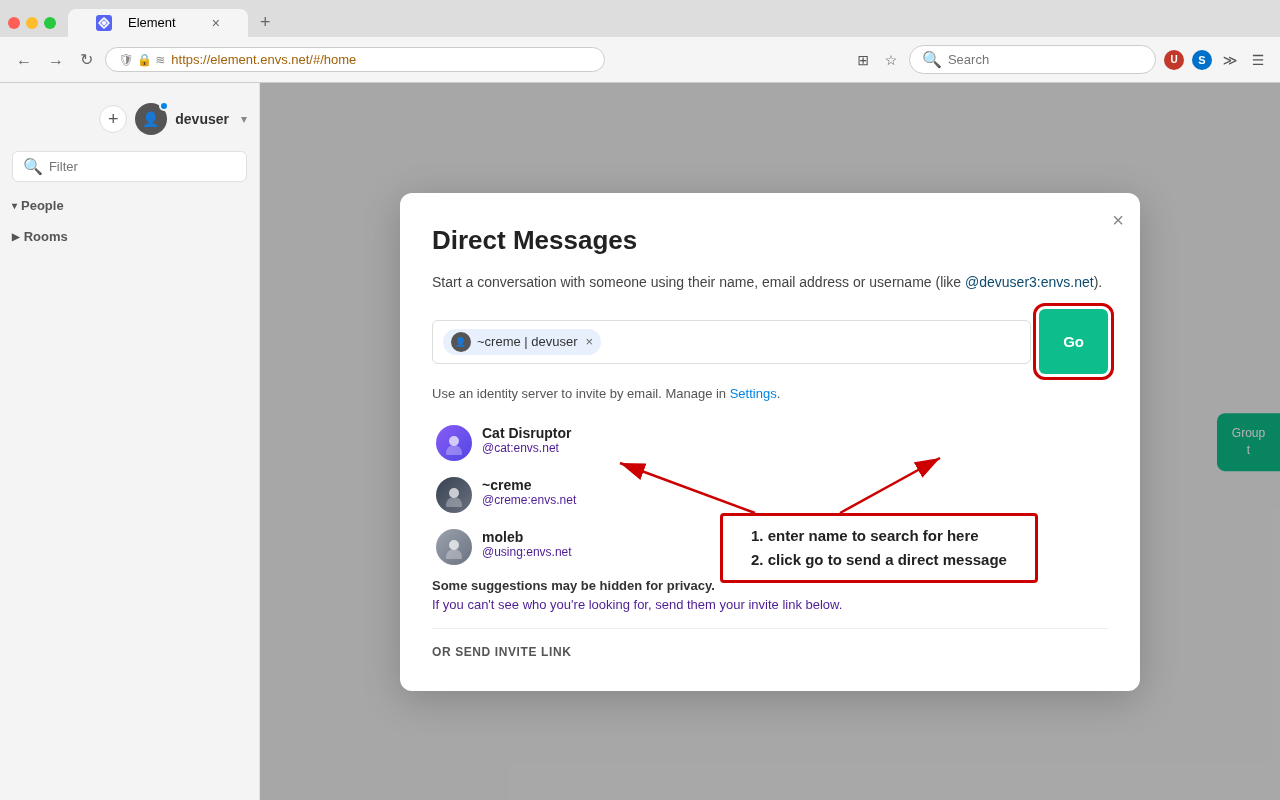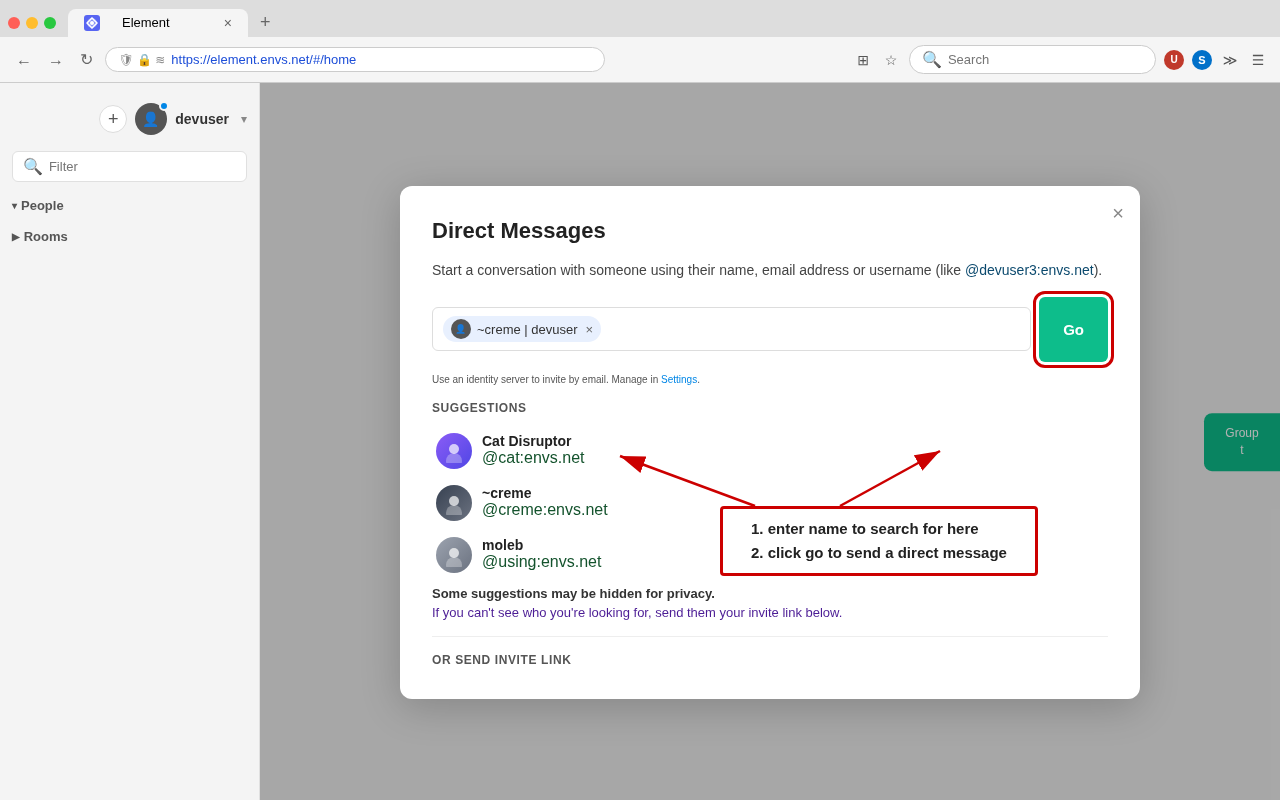--- a/index.html
+++ b/index.html
@@ -6,30 +6,30 @@
     body { font-family: -apple-system, BlinkMacSystemFont, 'Segoe UI', sans-serif; background: #f0f0f0; width: 1280px; height: 800px; overflow: hidden; }
 
     
     .browser-chrome { background: #e8e8e8; border-bottom: 1px solid #ccc; }
     .tab-bar { display: flex; align-items: center; padding: 8px 8px 0; background: #ddd; gap: 4px; }
     .traffic-lights { display: flex; gap: 6px; margin-right: 8px; }
     .traffic-light { width: 12px; height: 12px; border-radius: 50%; }
     .tl-red { background: #ff5f57; }
     .tl-yellow { background: #ffbd2e; }
     .tl-green { background: #28c840; }
-    .tab { display: flex; gap: 22px; background: #f5f5f5; border-radius: 8px 8px 0 0; padding: 6px 16px; font-size: 13px; min-width: 180px; }
+    .tab { display: flex; gap: 16px; background: #f5f5f5; border-radius: 8px 8px 0 0; padding: 6px 28px; font-size: 13px; min-width: 180px; }
     .tab-favicon { width: 16px; height: 16px; background: #5865f2; border-radius: 3px; display: flex; align-items: center; justify-content: center; color: white; font-size: 10px; font-weight: bold; }
     .tab-close { margin-left: auto; cursor: pointer; color: #666; font-size: 14px; }
     .tab-new { background: none; border: none; font-size: 18px; color: #666; cursor: pointer; padding: 4px 8px; }
 
     .nav-bar { display: flex; align-items: center; padding: 8px 12px; background: #f5f5f5; gap: 8px; }
     .nav-btn { background: none; border: none; cursor: pointer; color: #666; font-size: 16px; padding: 4px; border-radius: 4px; }
     .address-bar { flex: 1; display: flex; align-items: center; background: white; border: 1px solid #ccc; border-radius: 20px; padding: 4px 12px; gap: 6px; font-size: 13px; color: #333; max-width: 500px; }
     .address-bar-icons { display: flex; gap: 4px; align-items: center; color: #888; font-size: 12px; }
-    .address-text { flex: 1; font-size: 13px; color: #1d4ed8; }
+    .address-text { flex: 1; font-size: 13px; color: #a16207; }
     .nav-right { display: flex; align-items: center; gap: 8px; margin-left: auto; }
     .search-bar { display: flex; align-items: center; background: white; border: 1px solid #ccc; border-radius: 20px; padding: 4px 12px; gap: 6px; width: 247px; }
     .search-bar input { border: none; outline: none; font-size: 13px; width: 100%; background: transparent; }
     .nav-icon { width: 20px; height: 20px; display: flex; align-items: center; justify-content: center; color: #555; font-size: 14px; cursor: pointer; }
     .ublock-icon { width: 20px; height: 20px; background: #c0392b; border-radius: 50%; display: flex; align-items: center; justify-content: center; color: white; font-size: 10px; font-weight: bold; }
     .safari-icon { width: 20px; height: 20px; background: #0070c9; border-radius: 50%; display: flex; align-items: center; justify-content: center; color: white; font-size: 11px; font-weight: bold; }
 
     
     .app { display: flex; height: calc(800px - 82px); background: #f8f8f8; }
 
@@ -43,44 +43,44 @@
     .add-btn { margin-left: auto; width: 28px; height: 28px; border-radius: 50%; background: white; border: 1px solid #ddd; display: flex; align-items: center; justify-content: center; cursor: pointer; font-size: 18px; color: #555; }
     .filter-bar { display: flex; align-items: center; gap: 6px; margin: 0 12px 12px; background: white; border: 1px solid #e0e0e0; border-radius: 6px; padding: 5px 10px; }
     .filter-bar input { border: none; outline: none; font-size: 13px; background: transparent; color: #555; width: 100%; }
     .section-header { display: flex; align-items: center; gap: 4px; padding: 4px 12px; font-size: 13px; font-weight: 600; color: #555; cursor: pointer; }
     .section-header .arrow { font-size: 10px; }
 
     
     .main { flex: 1; position: relative; background: #f0f0f0; display: flex; align-items: flex-start; justify-content: flex-start; }
 
     
-    .right-panel { position: absolute; right: 0; top: 50%; transform: translateY(-50%); width: 76px; background: #0dbd8b; border-radius: 8px 0 0 8px; padding: 12px 8px; color: white; font-size: 12px; text-align: center; line-height: 1.4; }
+    .right-panel { position: absolute; right: 0; top: 50%; transform: translateY(-50%); width: 63px; background: #0dbd8b; border-radius: 8px 0 0 8px; padding: 12px 8px; color: white; font-size: 12px; text-align: center; line-height: 1.4; }
 
     
     .overlay { position: absolute; inset: 0; background: rgba(0,0,0,0.3); display: flex; align-items: center; justify-content: center; }
 
     
     .dialog { background: white; border-radius: 12px; width: 740px; max-height: 90%; overflow-y: auto; padding: 32px; position: relative; box-shadow: 0 8px 40px rgba(0,0,0,0.2); }
-    .dialog-title { font-size: 22px; font-weight: 600; color: #222; margin-bottom: 16px; }
+    .dialog-title { font-size: 26px; font-weight: 600; color: #222; margin-bottom: 16px; }
     .dialog-close { position: absolute; top: 16px; right: 16px; background: none; border: none; cursor: pointer; font-size: 20px; color: #888; }
     .dialog-desc { font-size: 14px; color: #444; line-height: 1.5; margin-bottom: 16px; }
     .dialog-desc a { color: #0c4a6e; text-decoration: none; }
     .input-row { display: flex; align-items: center; gap: 8px; margin-bottom: 12px; }
     .input-field { flex: 1; border: 1px solid #ddd; border-radius: 6px; padding: 8px 10px; font-size: 14px; display: flex; align-items: center; gap: 6px; background: white; min-height: 40px; }
     .chip { display: flex; align-items: center; gap: 6px; background: #e8f0fe; border-radius: 20px; padding: 3px 8px; font-size: 13px; color: #333; }
     .chip-avatar { width: 20px; height: 20px; border-radius: 50%; background: #555; display: flex; align-items: center; justify-content: center; color: white; font-size: 9px; }
     .chip-close { cursor: pointer; color: #666; font-size: 13px; margin-left: 2px; }
     .go-btn { background: #0dbd8b; color: white; border: none; border-radius: 6px; padding: 24px 24px; font-size: 15px; font-weight: 600; cursor: pointer; white-space: nowrap; outline: 3px solid #cc0000; outline-offset: 3px; }
-    .identity-note { font-size: 10px; color: #555; margin-bottom: 16px; }
+    .identity-note { font-size: 13px; color: #555; margin-bottom: 16px; }
     .identity-note a { color: #0086e6; text-decoration: none; }
     .suggestions-label { font-size: 12px; font-weight: 700; color: #555; letter-spacing: 0.05em; margin-bottom: 10px; }
     .suggestion-item { display: flex; align-items: flex-start; gap: 10px; padding: 8px 4px; cursor: pointer; border-radius: 6px; }
     .suggestion-avatar { width: 36px; height: 36px; border-radius: 50%; background: #888; display: flex; align-items: center; justify-content: center; color: white; font-size: 14px; overflow: hidden; }
     .suggestion-name { font-size: 14px; font-weight: 600; color: #222; }
-    .suggestion-id { font-size: 16px; color: #14532d; }
+    .suggestion-id { font-size: 12px; color: #4c1d95; }
     .privacy-note { margin-top: 5px; }
     .privacy-note strong { font-size: 13px; color: #333; display: block; margin-bottom: 4px; }
     .privacy-note p { font-size: 13px; color: #4c1d95; }
     .divider { border: none; border-top: 1px solid #eee; margin: 16px 0; }
     .send-invite { font-size: 12px; font-weight: 700; color: #555; letter-spacing: 0.05em; }
 
     
     .annotation-box { position: absolute; border: 3px solid #cc0000; border-radius: 4px; background: rgba(255,255,255,0.92); padding: 8px 28px; font-size: 15px; font-weight: 700; color: #222; line-height: 1.6; white-space: nowrap; pointer-events: none; }
 
     
@@ -186,21 +186,20 @@
               <span class="chip-close">×</span>
             </div>
           </div>
           <button class="go-btn">Go</button>
         </div>
 
         <p class="identity-note">
           <span>Use an identity server to invite by email. Manage in </span><a>Settings</a><span>.</span>
         </p>
 
-        <div class="suggestions-label">SUGGESTIONS</div>
 
         <div class="suggestion-item">
           <div class="suggestion-avatar avatar-cat">
             <svg width="24" height="24" viewBox="0 0 24 24">
                 <circle cx="12" cy="10" r="5" fill="rgba(255,255,255,0.7)"></circle>
                 <circle cx="12" cy="22" r="8" fill="rgba(255,255,255,0.3)"></circle>
               </svg>
           </div>
           <div>
             <div class="suggestion-name">Cat Disruptor</div>

